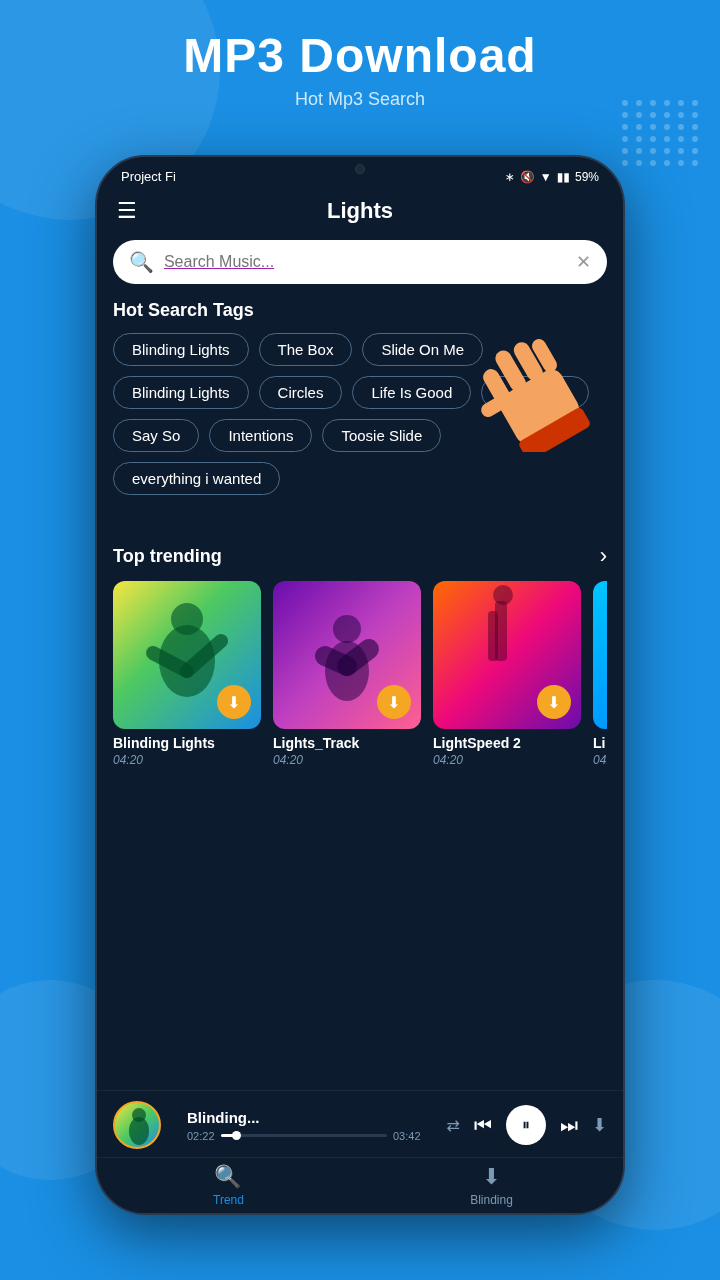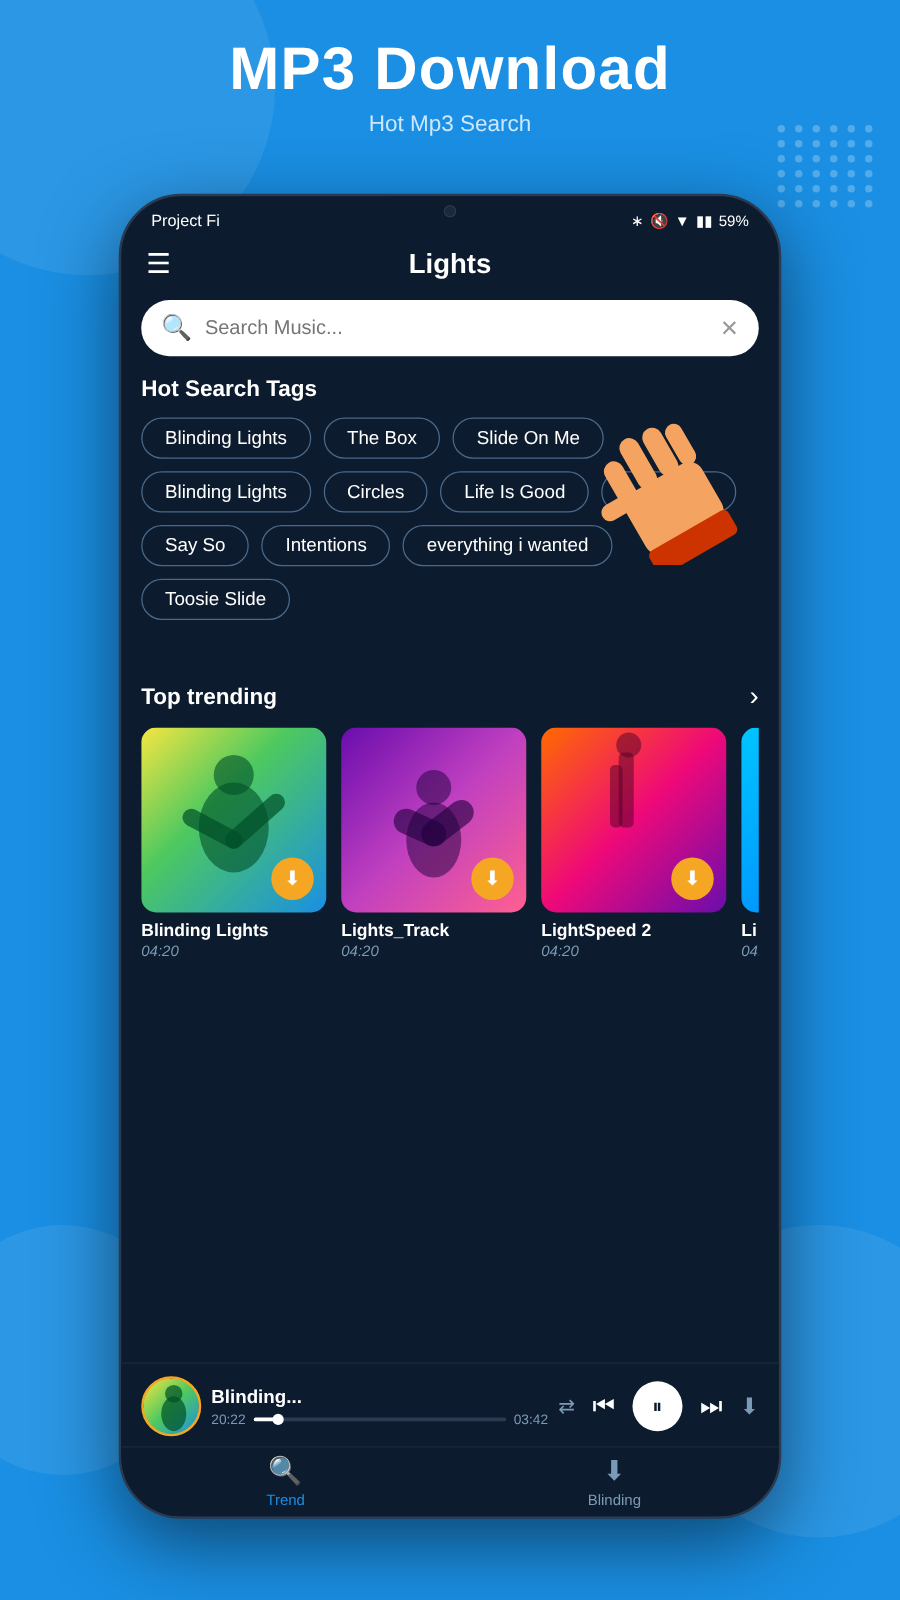--- a/index.html
+++ b/index.html
@@ -124,22 +124,23 @@
     }
     .search-bar .search-icon-inner {
       font-size: 20px;
       color: #999;
     }
     .search-bar input {
       flex: 1;
       border: none;
       outline: none;
       font-size: 16px;
-      color: #15803d;
+      color: #a21caf;
       background: transparent;
+      text-decoration: underline;
     }
     .search-bar .clear-icon {
       font-size: 18px;
       color: #999;
       cursor: pointer;
     }
 
     
     .hand-cursor {
       position: absolute;
@@ -261,21 +262,21 @@
       bottom: 56px;
       left: 0;
       right: 0;
       background: #0d1b2e;
       border-top: 1px solid #1a2a3a;
       padding: 10px 16px 8px;
     }
     .player-main {
       display: flex;
       align-items: center;
-      gap: 8px;
+      gap: 26px;
     }
     .player-thumb {
       width: 48px;
       height: 48px;
       border-radius: 50%;
       background: linear-gradient(135deg, #f5e642, #4ec95f, #1a8fe3);
       overflow: hidden;
       flex-shrink: 0;
       border: 2px solid #f5a623;
     }
@@ -497,22 +498,22 @@
     <div class="tags-grid">
       <div class="tag-pill">Blinding Lights</div>
       <div class="tag-pill">The Box</div>
       <div class="tag-pill">Slide On Me</div>
       <div class="tag-pill">Blinding Lights</div>
       <div class="tag-pill">Circles</div>
       <div class="tag-pill">Life Is Good</div>
       <div class="tag-pill">Adore You</div>
       <div class="tag-pill">Say So</div>
       <div class="tag-pill">Intentions</div>
+      <div class="tag-pill">Toosie Slide</div>
       <div class="tag-pill">everything i wanted</div>
-      <div class="tag-pill">Toosie Slide</div>
     </div>
 
     <div class="trending-header">
       <div class="section-title" style="margin-bottom:0;">Top trending</div>
       <span class="trending-more">›</span>
     </div>
 
     <div class="trending-list">
 
       <div class="trending-card">
@@ -571,21 +572,21 @@
     <div class="player-main">
       <div class="player-thumb">
         <svg width="48" height="48" viewBox="0 0 48 48">
           <ellipse cx="24" cy="28" rx="10" ry="14" fill="rgba(0,80,40,0.7)"></ellipse>
           <circle cx="24" cy="12" r="7" fill="rgba(0,80,40,0.7)"></circle>
         </svg>
       </div>
       <div class="player-info">
         <div class="player-title">Blinding...</div>
         <div class="player-progress-row">
-          <span class="player-time">20:22</span>
+          <span class="player-time">02:22</span>
           <div class="progress-bar-bg">
             <div class="progress-bar-fill">
               <div class="progress-dot"></div>
             </div>
           </div>
           <span class="player-time">03:42</span>
         </div>
       </div>
       <div class="player-controls">
         <span class="ctrl-btn shuffle">⇄</span>

